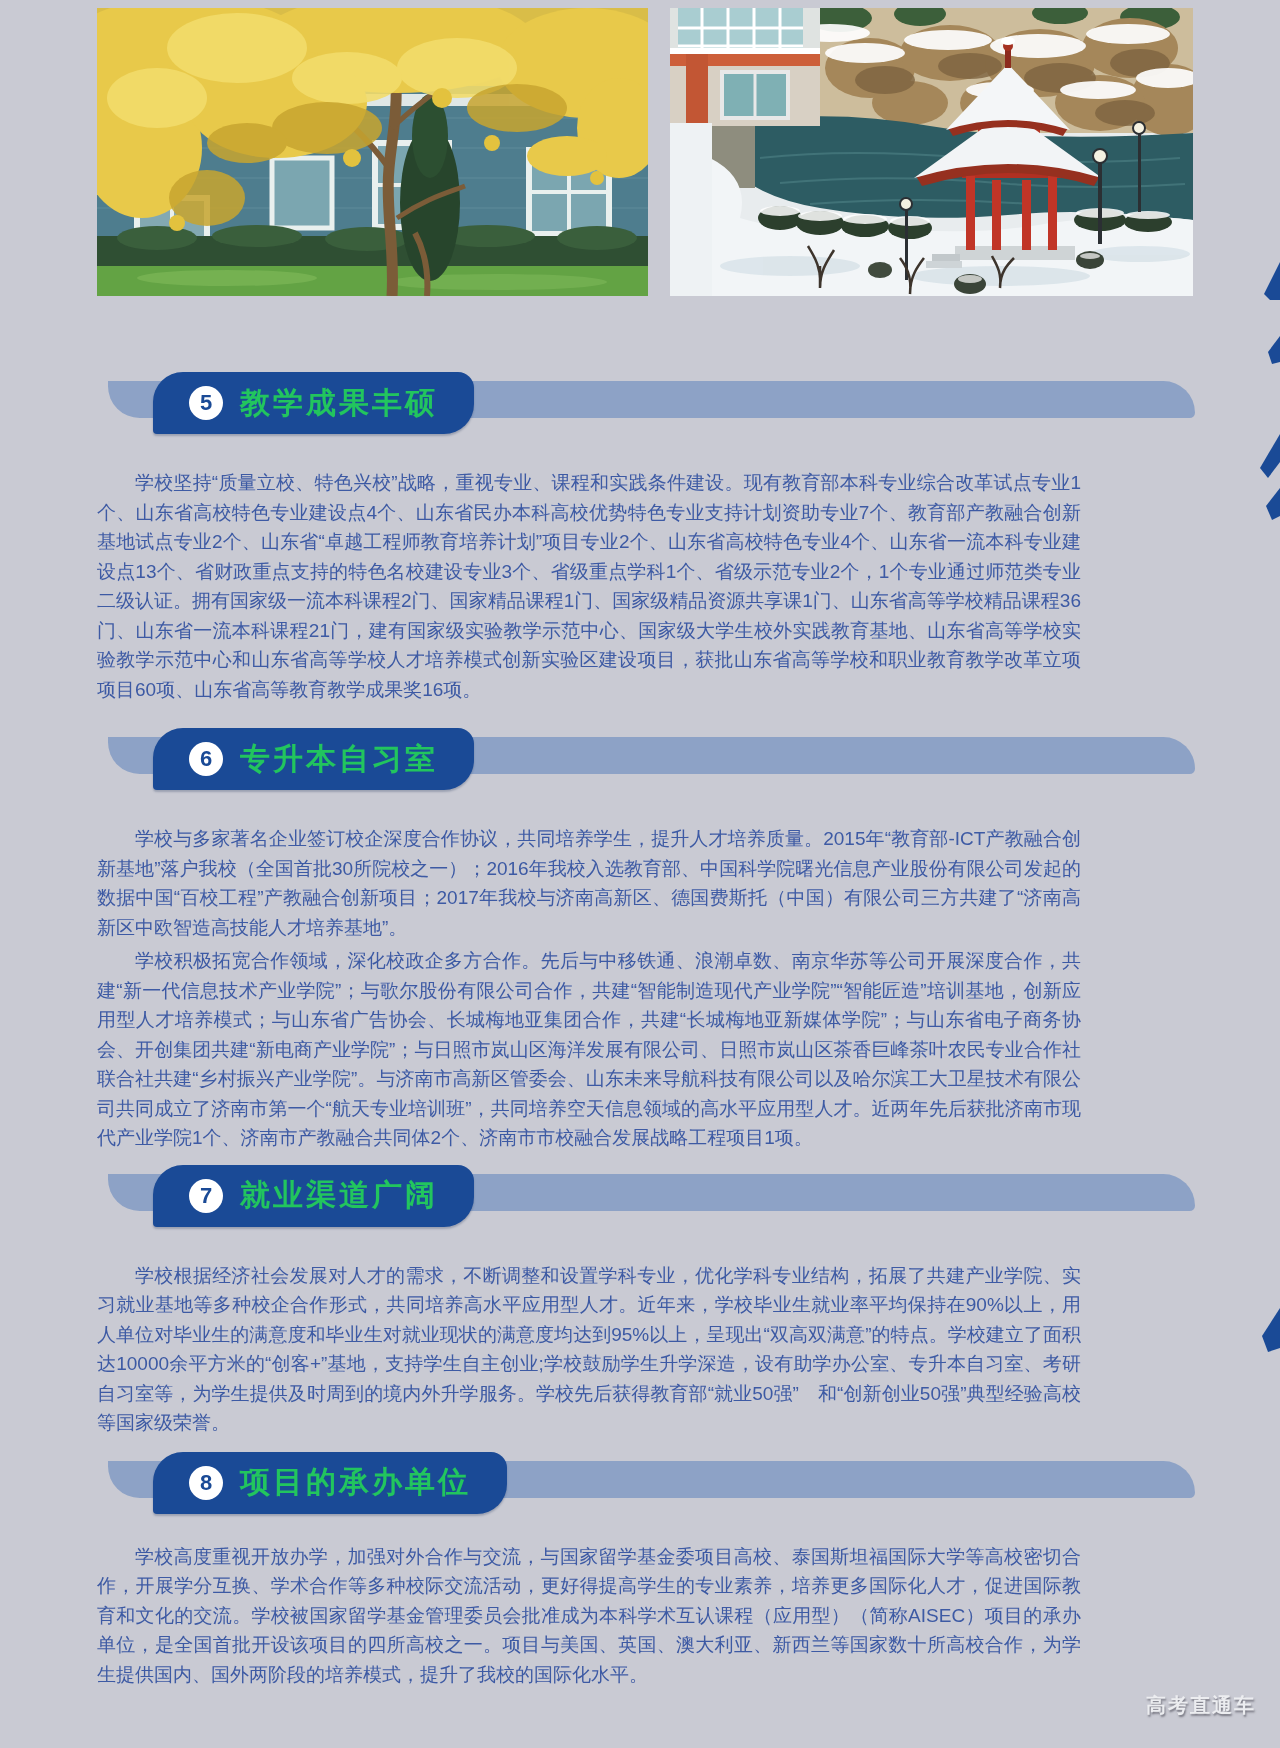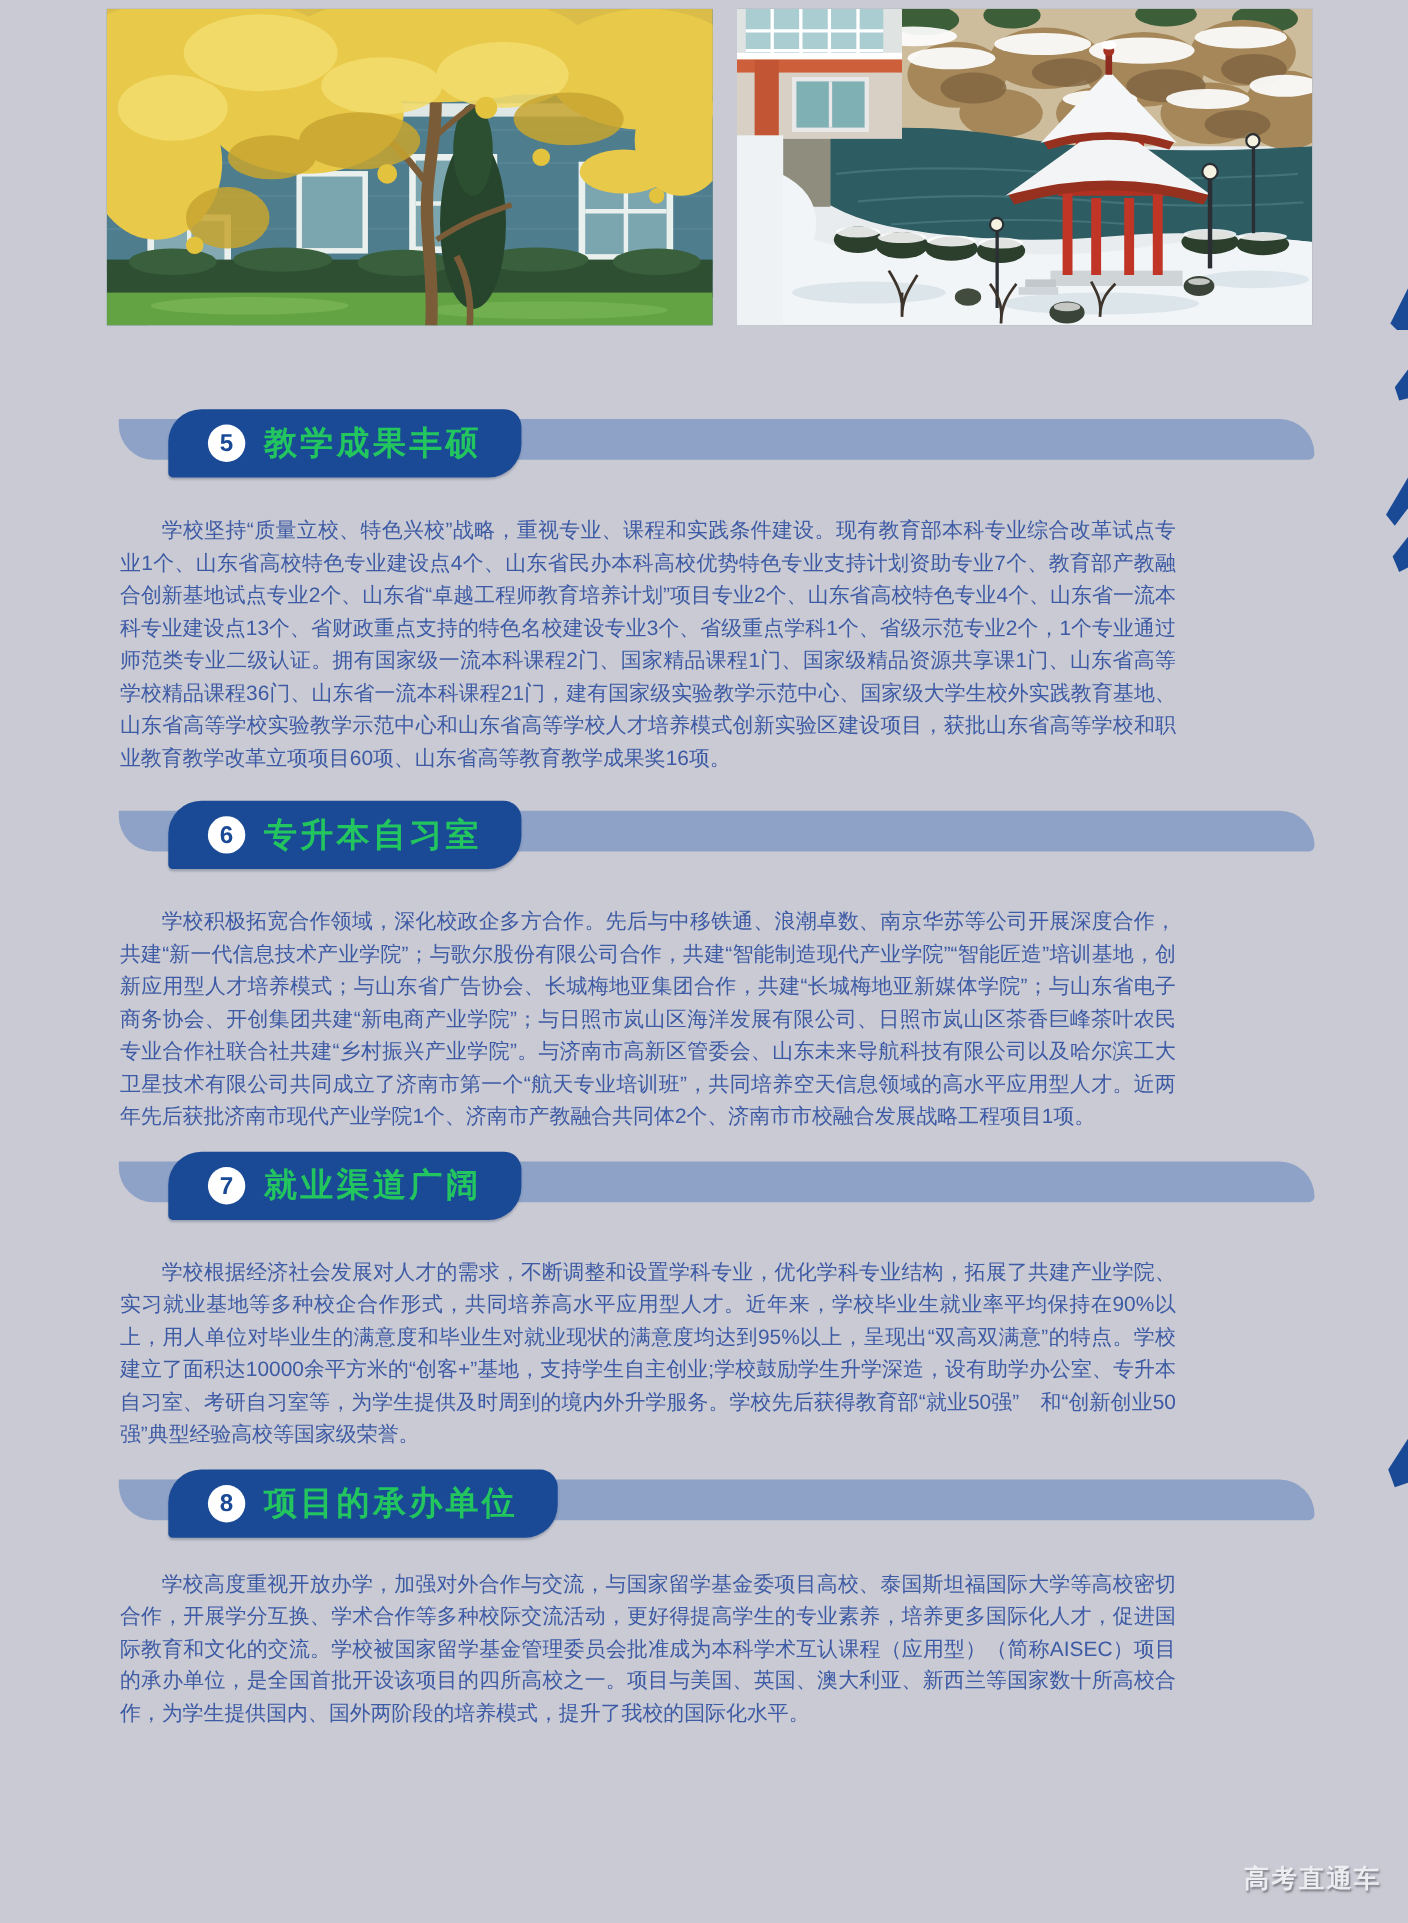--- a/index.html
+++ b/index.html
@@ -30,32 +30,32 @@
   .num{
     width:34px;height:34px;border-radius:50%;background:#ffffff;color:#1a4a96;
     font-weight:bold;font-size:22px;display:flex;align-items:center;justify-content:center;
     flex:0 0 34px;
   }
   .sec-title{
     color:#22c55e;font-size:30px;font-weight:bold;letter-spacing:3px;white-space:nowrap;
     font-family:"Liberation Serif","DejaVu Serif",serif;
   }
   .sec-body{margin:34px 195px 0 93px;color:#3d5aa4;font-size:19px;line-height:29.5px;text-align:justify;}
-  .sec-body p{margin:16px;text-indent:2em;}
+  .sec-body p{margin:4px;text-indent:2em;}
   #sec5 .sec-header{margin-top:76px;}
   #sec6 .sec-header{margin-top:24px;}
   #sec7 .sec-header{margin-top:12px;}
   #sec8 .sec-header{margin-top:14px;}
   #sec8 .sec-body{margin-top:28px;}
   
   .edge-deco{position:absolute;top:0;left:1256px;width:24px;height:1748px;}
   
   .watermark{
     position:absolute;top:1692px;right:24px;
-    font-size:23px;font-weight:600;letter-spacing:2px;
+    font-size:20px;font-weight:600;letter-spacing:2px;
     color:#ecedf0;text-shadow:1px 2px 2px rgba(105,105,115,.85);
   }
 </style>
 </head>
 <body>
 
 <div class="photos">
   <div class="photo left">
     <svg viewBox="0 0 551 288" preserveAspectRatio="none">
       <rect width="551" height="288" fill="#55828e"></rect>
@@ -272,20 +272,21 @@
 
   <div class="section" id="sec6">
     <div class="sec-header">
       <div class="ribbon"></div>
       <div class="badge">
         <span class="num">6</span>
         <span class="sec-title">专升本自习室</span>
       </div>
     </div>
     <div class="sec-body">
+      <p>学校与多家著名企业签订校企深度合作协议，共同培养学生，提升人才培养质量。2015年“教育部-ICT产教融合创新基地”落户我校（全国首批30所院校之一）；2016年我校入选教育部、中国科学院曙光信息产业股份有限公司发起的数据中国“百校工程”产教融合创新项目；2017年我校与济南高新区、德国费斯托（中国）有限公司三方共建了“济南高新区中欧智造高技能人才培养基地”。</p>
       <p>学校积极拓宽合作领域，深化校政企多方合作。先后与中移铁通、浪潮卓数、南京华苏等公司开展深度合作，共建“新一代信息技术产业学院”；与歌尔股份有限公司合作，共建“智能制造现代产业学院”“智能匠造”培训基地，创新应用型人才培养模式；与山东省广告协会、长城梅地亚集团合作，共建“长城梅地亚新媒体学院”；与山东省电子商务协会、开创集团共建“新电商产业学院”；与日照市岚山区海洋发展有限公司、日照市岚山区茶香巨峰茶叶农民专业合作社联合社共建“乡村振兴产业学院”。与济南市高新区管委会、山东未来导航科技有限公司以及哈尔滨工大卫星技术有限公司共同成立了济南市第一个“航天专业培训班”，共同培养空天信息领域的高水平应用型人才。近两年先后获批济南市现代产业学院1个、济南市产教融合共同体2个、济南市市校融合发展战略工程项目1项。</p>
     </div>
   </div>
 
   <div class="section" id="sec7">
     <div class="sec-header">
       <div class="ribbon"></div>
       <div class="badge">
         <span class="num">7</span>
         <span class="sec-title">就业渠道广阔</span>

